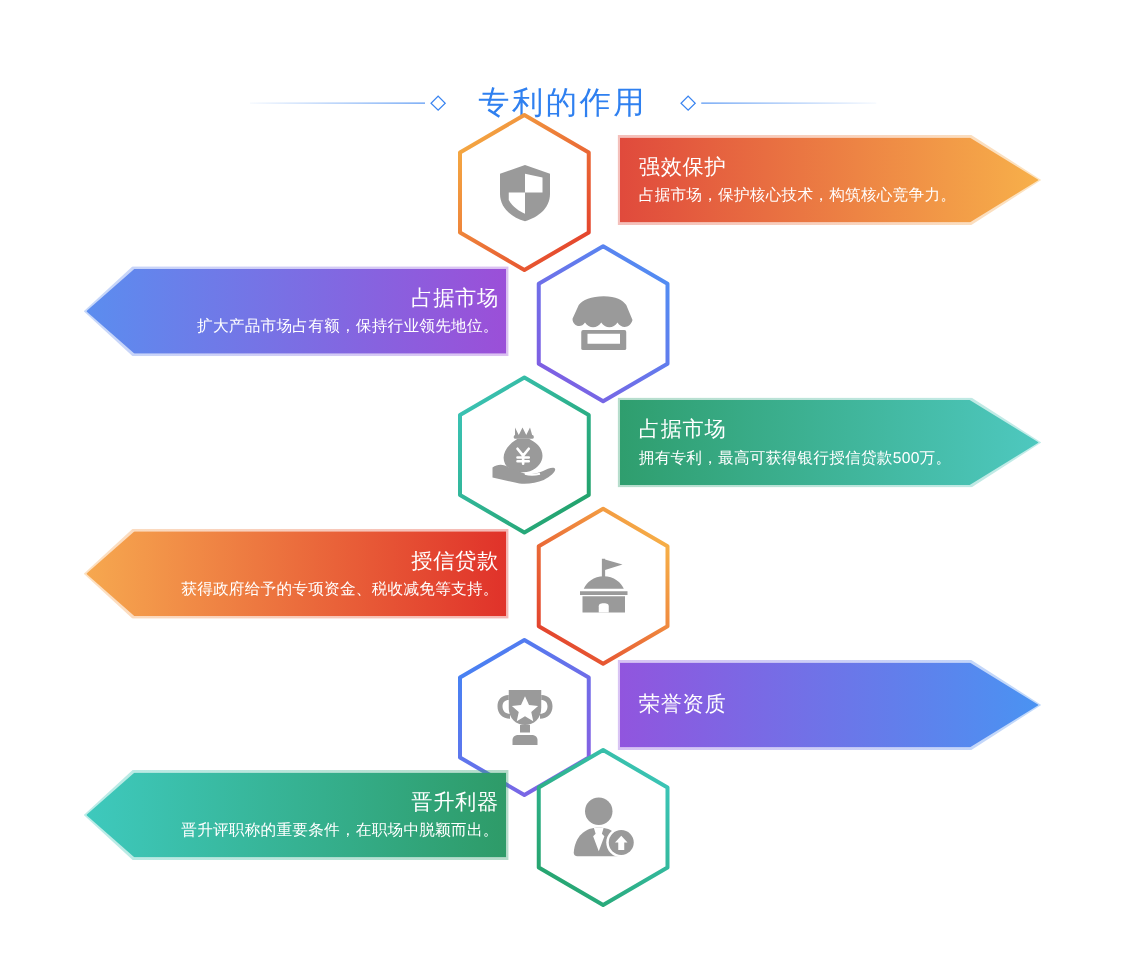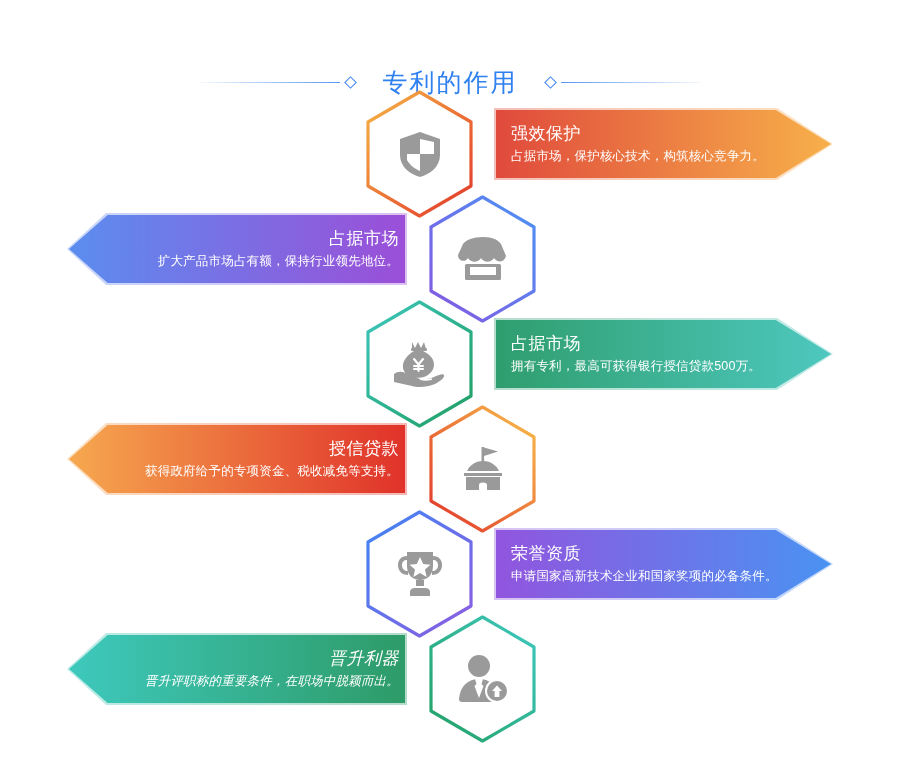--- a/index.html
+++ b/index.html
@@ -264,21 +264,20 @@
       <rect x="9" y="33" width="34" height="13" fill="#9a9a9a"></rect>
       <path d="M22 46 V41 C22 39.5 23 38.5 26 38.5 C29 38.5 30 39.5 30 41 V46 Z" fill="#ffffff"></path>
     </svg>
         </div>
       </div>
     </div>
     <div class="row" style="top: 508px;">
       <div class="banner-outer right" style="background: linear-gradient(to right, rgb(145, 85, 222), rgb(74, 147, 242));"></div>
       <div class="banner right" style="background: linear-gradient(to right, rgb(145, 85, 222), rgb(74, 147, 242));">
         <div class="banner-title">荣誉资质</div>
-        <div class="banner-desc">申请国家高新技术企业和国家奖项的必备条件。</div>
       </div>
       <div class="hex pos-a">
         <svg width="111" height="128" viewBox="0 0 111 128">
     <defs>
             <linearGradient id="hexgrad4" x1="0%" y1="0%" x2="100%" y2="100%">
       <stop offset="0%" stop-color="#3f86f5"></stop>
               <stop offset="100%" stop-color="#8d5ce0"></stop>
     </linearGradient>
           </defs>
     <path d="M55.5 2 L107 32 L107 96 L55.5 126 L4 96 L4 32 Z" fill="#ffffff" stroke="url(#hexgrad4)" stroke-width="3.2" stroke-linejoin="round"></path>
@@ -288,21 +287,21 @@
       <path d="M14 4 H40 V18 C40 27 34 32 27 32 C20 32 14 27 14 18 Z" fill="#9a9a9a"></path>
       <path d="M14 8 C8 8 5 12 5 17 C5 23 9 27 15 27 L15 23 C11.5 23 9 21 9 17 C9 14 11 12 14 12 Z" fill="#9a9a9a"></path>
       <path d="M40 8 C46 8 49 12 49 17 C49 23 45 27 39 27 L39 23 C42.5 23 45 21 45 17 C45 14 43 12 40 12 Z" fill="#9a9a9a"></path>
       <path d="M27 9 L30.2 16 L37.5 16.7 L32 21.5 L33.6 29 L27 25 L20.4 29 L22 21.5 L16.5 16.7 L23.8 16 Z" fill="#ffffff"></path>
       <rect x="23" y="32" width="8" height="6" fill="#9a9a9a"></rect>
       <path d="M17 48 V44 C17 41.5 19 40 22 40 H32 C35 40 37 41.5 37 44 V48 Z" fill="#9a9a9a"></path>
     </svg>
         </div>
       </div>
     </div>
-    <div class="row" style="top: 613px; font-style: italic;">
+    <div class="row" style="top: 596px;">
       <div class="banner-outer left" style="background: linear-gradient(to right, rgb(62, 201, 189), rgb(46, 155, 104));"></div>
       <div class="banner left" style="background: linear-gradient(to right, rgb(62, 201, 189), rgb(46, 155, 104));">
         <div class="banner-title">晋升利器</div>
         <div class="banner-desc">晋升评职称的重要条件，在职场中脱颖而出。</div>
       </div>
       <div class="hex pos-b">
         <svg width="111" height="128" viewBox="0 0 111 128">
     <defs>
             <linearGradient id="hexgrad5" x1="100%" y1="0%" x2="0%" y2="100%">
       <stop offset="0%" stop-color="#3ec9c0"></stop>

